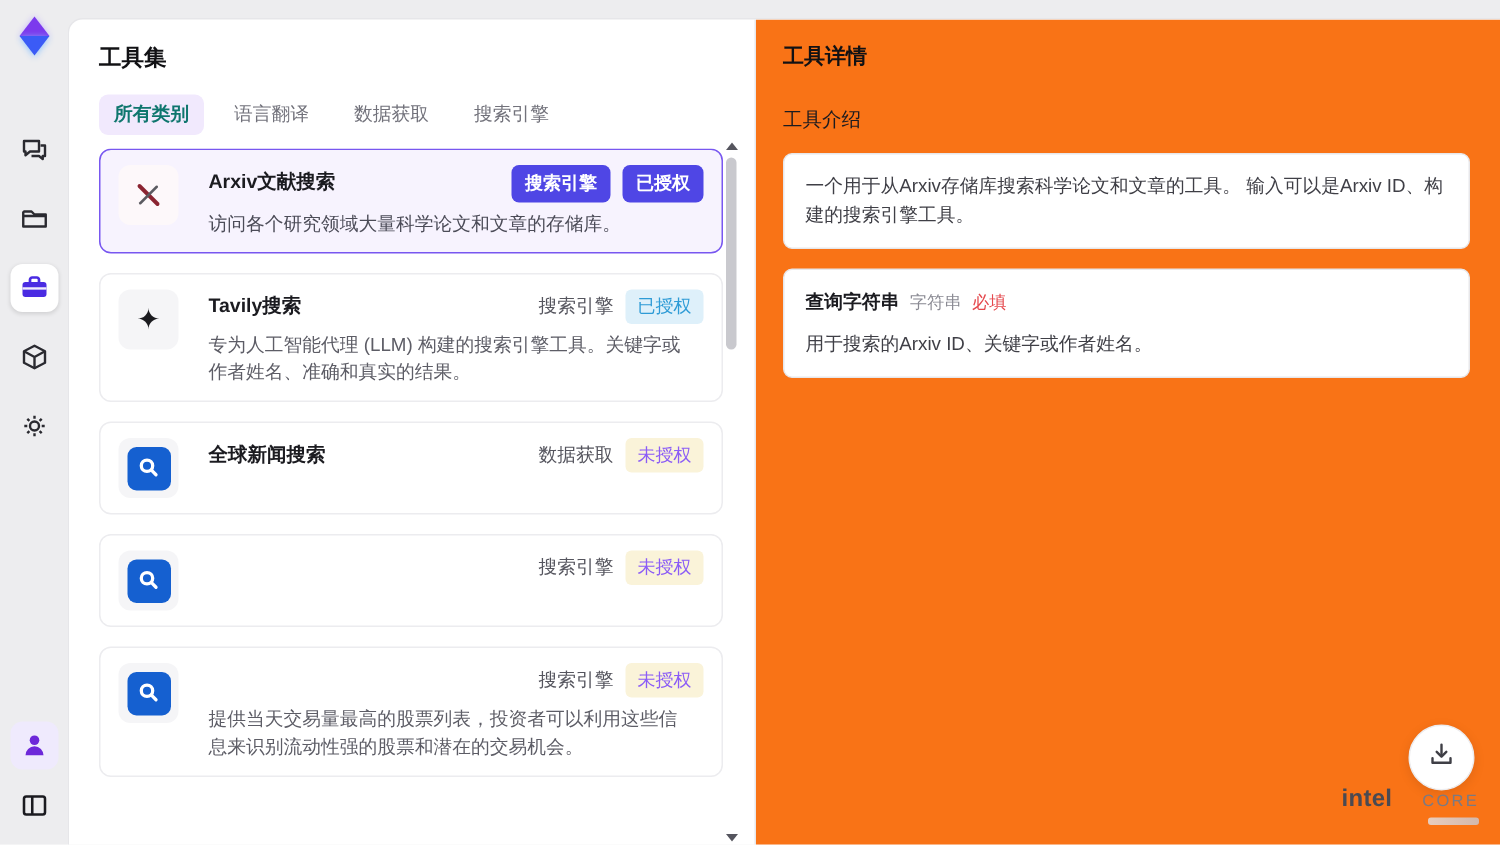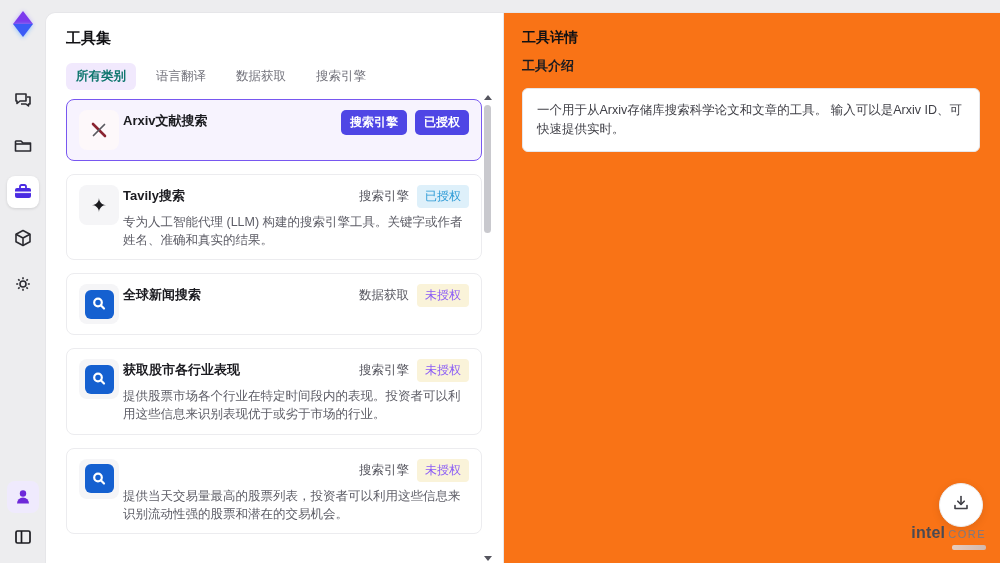--- a/index.html
+++ b/index.html
@@ -52,21 +52,21 @@
     white-space:nowrap;
   }
   .tab.selected { background:#F1E9FD; color:#0f766e; font-weight:bold; }
 
   .tool-list {
     margin-top:9px; width:416px; height:452px; overflow:hidden;
     display:flex; flex-direction:column; gap:13px;
   }
   .card {
     border:1px solid #ECECEF; border-radius:8px; background:#FFFFFF;
-    padding:10px 12px; display:flex; gap:4px; cursor:pointer; flex-shrink:0;
+    padding:10px 12px; display:flex; gap:20px; cursor:pointer; flex-shrink:0;
   }
   .card.selected { background:#F7F3FE; border:1.5px solid #7857F0; }
   .tool-icon {
     width:40px; height:40px; border-radius:8px; background:#F5F5F7;
     display:flex; align-items:center; justify-content:center; flex-shrink:0;
   }
   .card.selected .tool-icon { background:#FDF8FA; }
   .tool-icon .blue-sq {
     width:29px; height:29px; border-radius:6px; background:#1560D0;
     display:flex; align-items:center; justify-content:center;
@@ -95,41 +95,41 @@
   .sb-thumb {
     position:absolute; top:10px; left:1px; width:7px; height:128px;
     background:#C9C9CE; border-radius:4px;
   }
 
   .col-divider { width:1px; background:#E8E8EB; height:100%; }
 
   
   .details-col { flex:1; height:100%; background:#f97316; padding:16px 20px 0 18px; }
   .details-title { font-size:14px; font-weight:bold; color:#111114; }
-  .section-h { font-size:13px; font-weight:bold; color:#1B1B20; margin-top:10px; }
+  .section-h { font-size:13px; font-weight:normal; color:#1B1B20; margin-top:24px; }
   .info-box {
     margin-top:13px; background:#FFFFFF; border:1px solid #E7E7EA; border-radius:6px;
     padding:12px 14px; font-size:12.5px; color:#3F3F46; line-height:1.5;
   }
   .param-line { display:flex; align-items:baseline; gap:7px; }
   .param-name { font-size:12.5px; font-weight:bold; color:#1B1B20; }
   .param-type { font-size:11.5px; color:#8A8A93; }
   .param-required { font-size:11.5px; color:#E5484D; }
   .param-desc { margin-top:9px; font-size:12.5px; color:#3F3F46; }
 
   
   .fab {
     position:absolute; right:17px; top:483px; width:44px; height:44px; border-radius:50%;
     background:#FFFFFF; border:1px solid #EDEDEF; box-shadow:0 2px 8px rgba(0,0,0,.10);
     display:flex; align-items:center; justify-content:center; cursor:pointer;
   }
   .brand { position:absolute; right:14px; top:524px; text-align:right; }
   .brand-line { white-space:nowrap; }
   .brand-intel { font-size:16px; font-weight:bold; color:#4A4A52; letter-spacing:.2px; }
-  .brand-core { font-size:11px; color:#7A7A84; letter-spacing:1.5px; margin-left:3px; }
+  .brand-core { font-size:11px; color:#7A7A84; letter-spacing:1.5px; margin-left:20px; }
   .brand-bar { margin-top:3px; margin-left:auto; width:34px; height:5px; border-radius:2px;
     background:linear-gradient(90deg,#E3E3E8,#C9C9D2); opacity:.8; }
 </style>
 </head>
 <body>
 
 <aside class="rail">
   <div class="rail-logo">
     <div class="gem-top"></div>
     <div class="gem-bottom"></div>
@@ -220,20 +220,21 @@
             </svg>
           </div>
     <div class="tool-body">
       <div class="tool-head">
         <span class="tool-name">Arxiv文献搜索</span>
         <span class="badges">
           <span class="cat">搜索引擎</span>
           <span class="auth yes">已授权</span>
         </span>
       </div>
+      <div class="tool-desc">访问各个研究领域大量科学论文和文章的存储库。</div>
     </div>
   </div>
 
   <div class="card">
     <div class="tool-icon">
             <span class="star">✦</span>
           </div>
     <div class="tool-body">
       <div class="tool-head">
         <span class="tool-name">Tavily搜索</span>
@@ -270,27 +271,25 @@
     <div class="tool-icon">
             <span class="blue-sq">
               <svg width="18" height="18" viewBox="0 0 18 18" fill="none" stroke="#FFFFFF" stroke-width="2.2" stroke-linecap="round">
                 <circle cx="8" cy="7.5" r="3.8"></circle>
                 <path d="M10.8 10.3 L14 13.5"></path>
               </svg>
             </span>
           </div>
     <div class="tool-body">
       <div class="tool-head">
-        <span class="tool-name">获取股市各行业表现</span>
         <span class="badges">
           <span class="cat">搜索引擎</span>
           <span class="auth no">未授权</span>
         </span>
       </div>
-      <div class="tool-desc">提供股票市场各个行业在特定时间段内的表现。投资者可以利用这些信息来识别表现优于或劣于市场的行业。</div>
     </div>
   </div>
 
   <div class="card">
     <div class="tool-icon">
             <span class="blue-sq">
               <svg width="18" height="18" viewBox="0 0 18 18" fill="none" stroke="#FFFFFF" stroke-width="2.2" stroke-linecap="round">
                 <circle cx="8" cy="7.5" r="3.8"></circle>
                 <path d="M10.8 10.3 L14 13.5"></path>
               </svg>
@@ -316,23 +315,31 @@
     </div>
   </section>
 
   <div class="col-divider"></div>
 
   <section class="details-col">
     <h2 class="details-title">工具详情</h2>
 
     <h3 class="section-h">工具介绍</h3>
     <div class="info-box">
-      <span>一个用于从Arxiv存储库搜索科学论文和文章的工具。 输入可以是Arxiv ID、可快速提供实时。</span>
-    </div>
-
+      <span>一个用于从Arxiv存储库搜索科学论文和文章的工具。 输入可以是Arxiv ID、构建的搜索引擎工具。</span>
+    </div>
+
+    <div class="info-box">
+      <div class="param-line">
+        <span class="param-name">查询字符串</span>
+        <span class="param-type">字符串</span>
+        <span class="param-required">必填</span>
+      </div>
+      <div class="param-desc">用于搜索的Arxiv ID、关键字或作者姓名。</div>
+    </div>
   </section>
 </main>
 
 <div class="fab">
   <span>
     <svg width="20" height="20" viewBox="0 0 20 20" fill="none" stroke="#3F3F46" stroke-width="1.6" stroke-linecap="round" stroke-linejoin="round">
       <path d="M10 3.5 V11"></path>
       <path d="M6.8 8.2 L10 11.4 L13.2 8.2"></path>
       <path d="M4 12.5 V15.5 H16 V12.5"></path>
     </svg>

